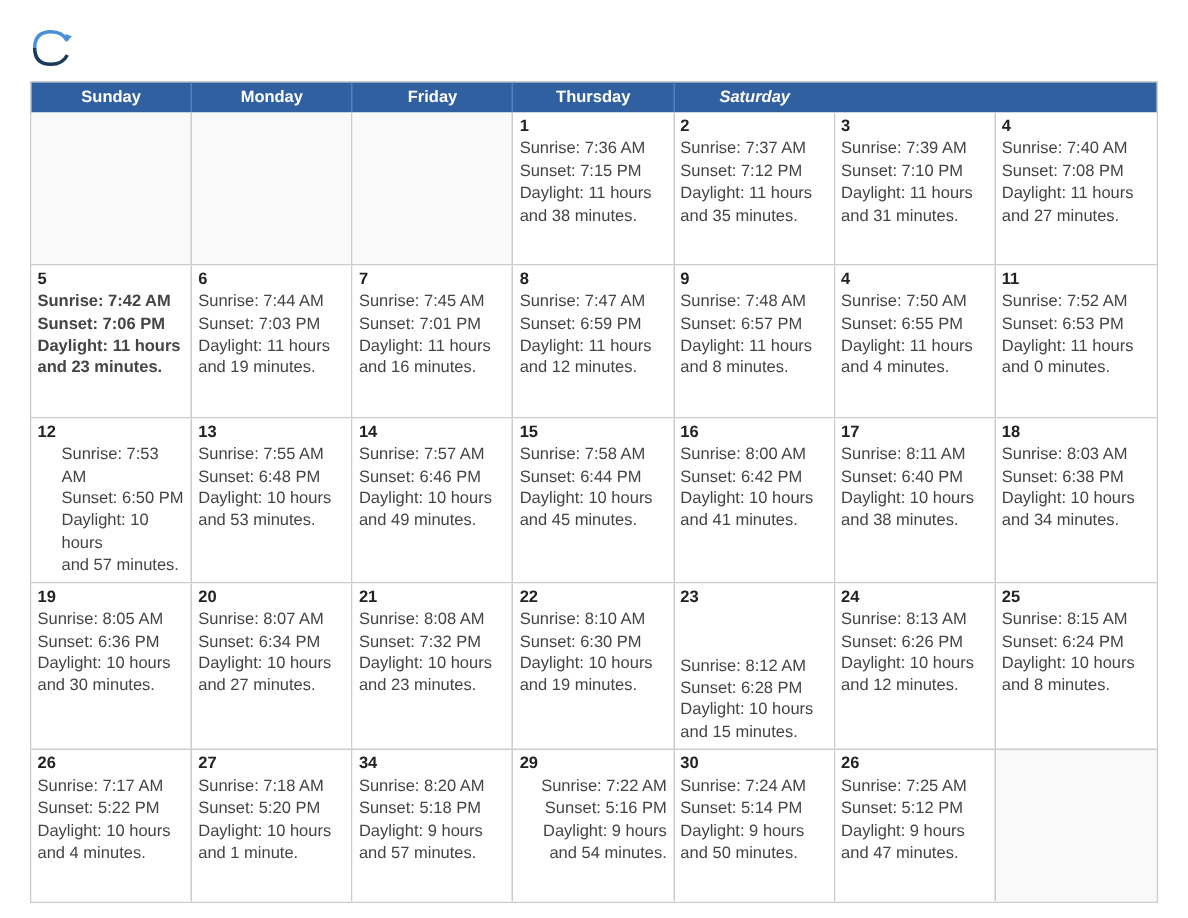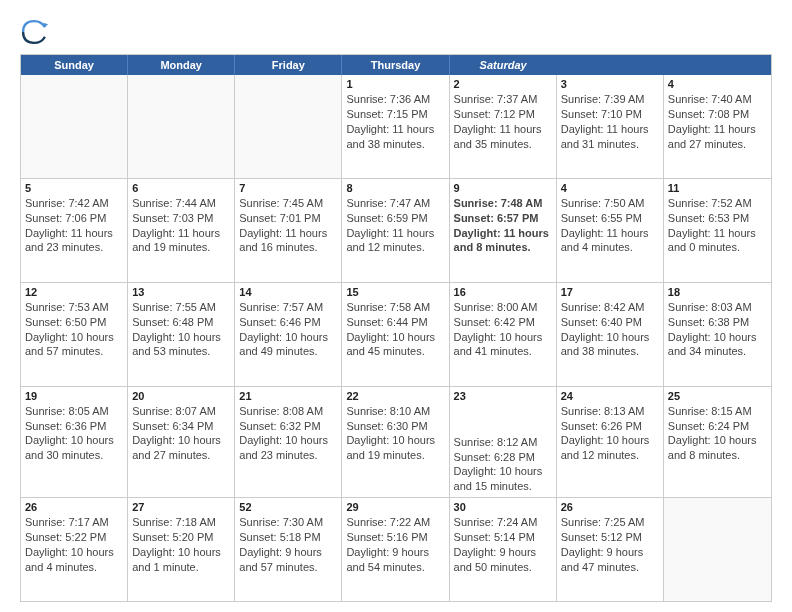--- a/index.html
+++ b/index.html
@@ -168,21 +168,21 @@
             <div class="day-num">4</div>
             <div class="day-info" style="white-space: pre-line;">Sunrise: 7:40 AM
 Sunset: 7:08 PM
 Daylight: 11 hours
 and 27 minutes.</div>
           </div>
         </div>
         <div class="cal-week">
           <div class="cal-cell">
             <div class="day-num">5</div>
-            <div class="day-info" style="white-space: pre-line;">Sunrise: 7:42 AM
+            <div class="day-info" style="white-space: pre-line; font-weight: bold;">Sunrise: 7:42 AM
 Sunset: 7:06 PM
 Daylight: 11 hours
 and 23 minutes.</div>
           </div>
           <div class="cal-cell">
             <div class="day-num">6</div>
             <div class="day-info" style="white-space: pre-line;">Sunrise: 7:44 AM
 Sunset: 7:03 PM
 Daylight: 11 hours
 and 19 minutes.</div>
@@ -196,21 +196,21 @@
           </div>
           <div class="cal-cell">
             <div class="day-num">8</div>
             <div class="day-info" style="white-space: pre-line;">Sunrise: 7:47 AM
 Sunset: 6:59 PM
 Daylight: 11 hours
 and 12 minutes.</div>
           </div>
           <div class="cal-cell">
             <div class="day-num">9</div>
-            <div class="day-info" style="white-space: pre-line; font-weight: bold;">Sunrise: 7:48 AM
+            <div class="day-info" style="white-space: pre-line;">Sunrise: 7:48 AM
 Sunset: 6:57 PM
 Daylight: 11 hours
 and 8 minutes.</div>
           </div>
           <div class="cal-cell">
             <div class="day-num">4</div>
             <div class="day-info" style="white-space: pre-line;">Sunrise: 7:50 AM
 Sunset: 6:55 PM
 Daylight: 11 hours
 and 4 minutes.</div>
@@ -219,21 +219,21 @@
             <div class="day-num">11</div>
             <div class="day-info" style="white-space: pre-line;">Sunrise: 7:52 AM
 Sunset: 6:53 PM
 Daylight: 11 hours
 and 0 minutes.</div>
           </div>
         </div>
         <div class="cal-week">
           <div class="cal-cell">
             <div class="day-num">12</div>
-            <div class="day-info" style="white-space: pre-line;">Sunrise: 7:53 AM
+            <div class="day-info" style="white-space: pre-line; margin-left: 16px;">Sunrise: 7:53 AM
 Sunset: 6:50 PM
 Daylight: 10 hours
 and 57 minutes.</div>
           </div>
           <div class="cal-cell">
             <div class="day-num">13</div>
             <div class="day-info" style="white-space: pre-line;">Sunrise: 7:55 AM
 Sunset: 6:48 PM
 Daylight: 10 hours
 and 53 minutes.</div>
@@ -254,21 +254,21 @@
           </div>
           <div class="cal-cell">
             <div class="day-num">16</div>
             <div class="day-info" style="white-space: pre-line;">Sunrise: 8:00 AM
 Sunset: 6:42 PM
 Daylight: 10 hours
 and 41 minutes.</div>
           </div>
           <div class="cal-cell">
             <div class="day-num">17</div>
-            <div class="day-info" style="white-space: pre-line;">Sunrise: 8:42 AM
+            <div class="day-info" style="white-space: pre-line;">Sunrise: 8:11 AM
 Sunset: 6:40 PM
 Daylight: 10 hours
 and 38 minutes.</div>
           </div>
           <div class="cal-cell">
             <div class="day-num">18</div>
             <div class="day-info" style="white-space: pre-line;">Sunrise: 8:03 AM
 Sunset: 6:38 PM
 Daylight: 10 hours
 and 34 minutes.</div>
@@ -285,21 +285,21 @@
           <div class="cal-cell">
             <div class="day-num">20</div>
             <div class="day-info" style="white-space: pre-line;">Sunrise: 8:07 AM
 Sunset: 6:34 PM
 Daylight: 10 hours
 and 27 minutes.</div>
           </div>
           <div class="cal-cell">
             <div class="day-num">21</div>
             <div class="day-info" style="white-space: pre-line;">Sunrise: 8:08 AM
-Sunset: 6:32 PM
+Sunset: 7:32 PM
 Daylight: 10 hours
 and 23 minutes.</div>
           </div>
           <div class="cal-cell">
             <div class="day-num">22</div>
             <div class="day-info" style="white-space: pre-line;">Sunrise: 8:10 AM
 Sunset: 6:30 PM
 Daylight: 10 hours
 and 19 minutes.</div>
           </div>
@@ -334,29 +334,29 @@
 and 4 minutes.</div>
           </div>
           <div class="cal-cell">
             <div class="day-num">27</div>
             <div class="day-info" style="white-space: pre-line;">Sunrise: 7:18 AM
 Sunset: 5:20 PM
 Daylight: 10 hours
 and 1 minute.</div>
           </div>
           <div class="cal-cell">
-            <div class="day-num">52</div>
-            <div class="day-info" style="white-space: pre-line;">Sunrise: 7:30 AM
+            <div class="day-num">34</div>
+            <div class="day-info" style="white-space: pre-line;">Sunrise: 8:20 AM
 Sunset: 5:18 PM
 Daylight: 9 hours
 and 57 minutes.</div>
           </div>
           <div class="cal-cell">
             <div class="day-num">29</div>
-            <div class="day-info" style="white-space: pre-line;">Sunrise: 7:22 AM
+            <div class="day-info" style="white-space: pre-line; text-align: right;">Sunrise: 7:22 AM
 Sunset: 5:16 PM
 Daylight: 9 hours
 and 54 minutes.</div>
           </div>
           <div class="cal-cell">
             <div class="day-num">30</div>
             <div class="day-info" style="white-space: pre-line;">Sunrise: 7:24 AM
 Sunset: 5:14 PM
 Daylight: 9 hours
 and 50 minutes.</div>

